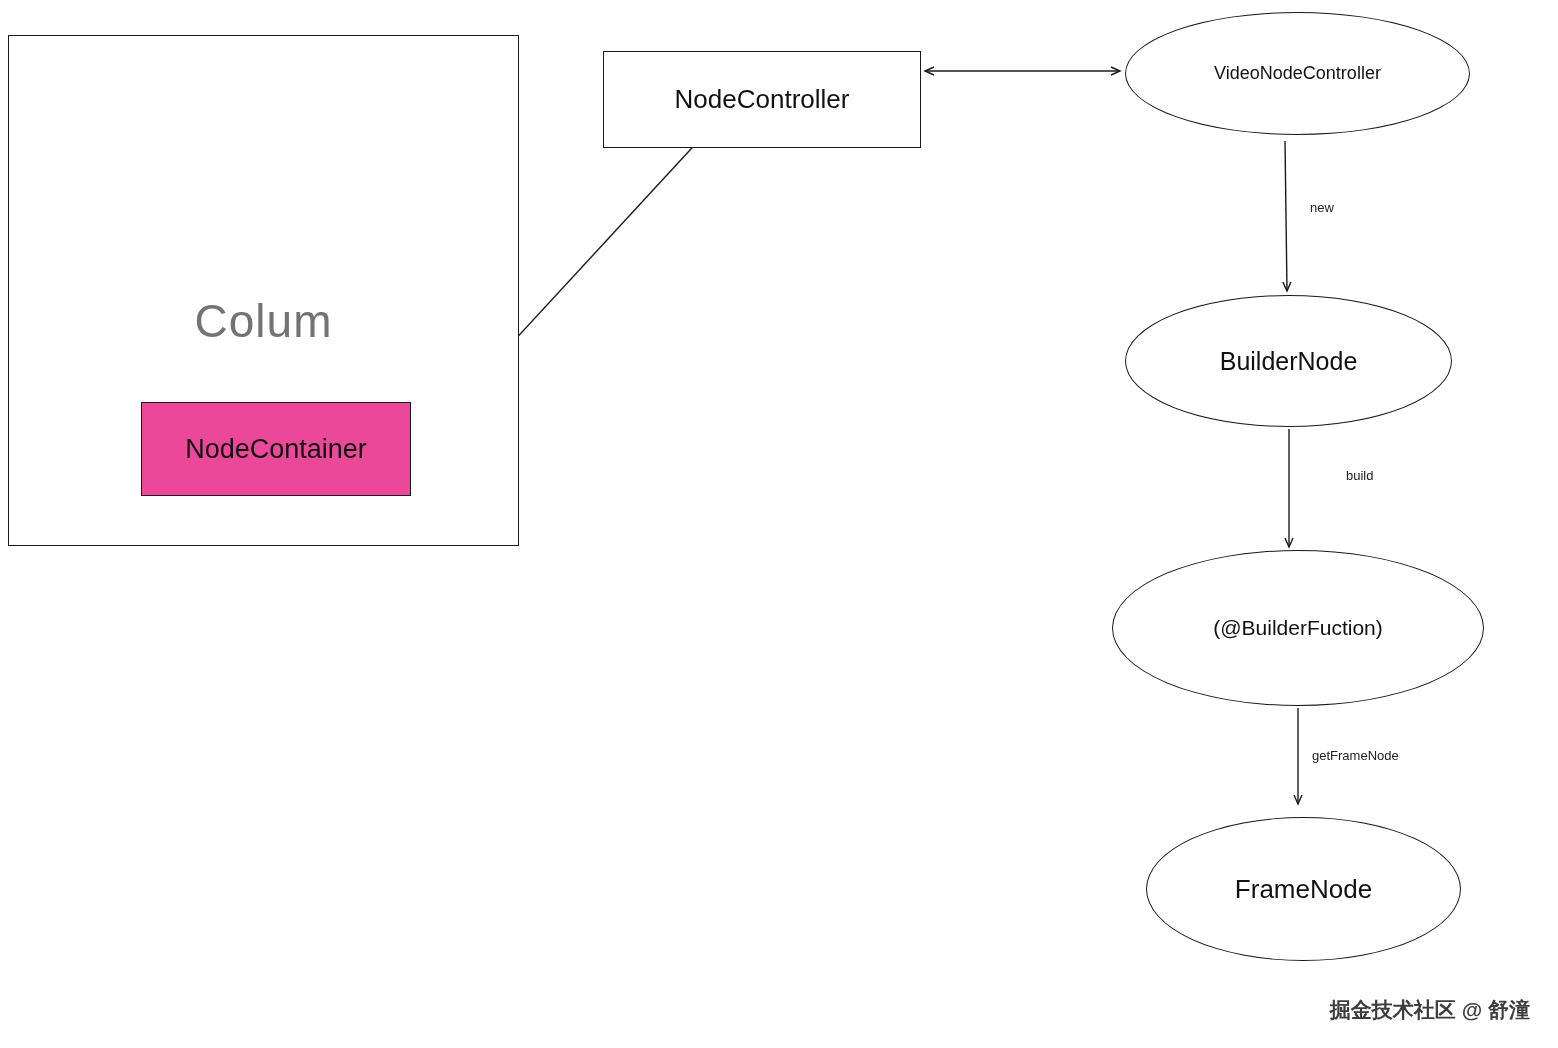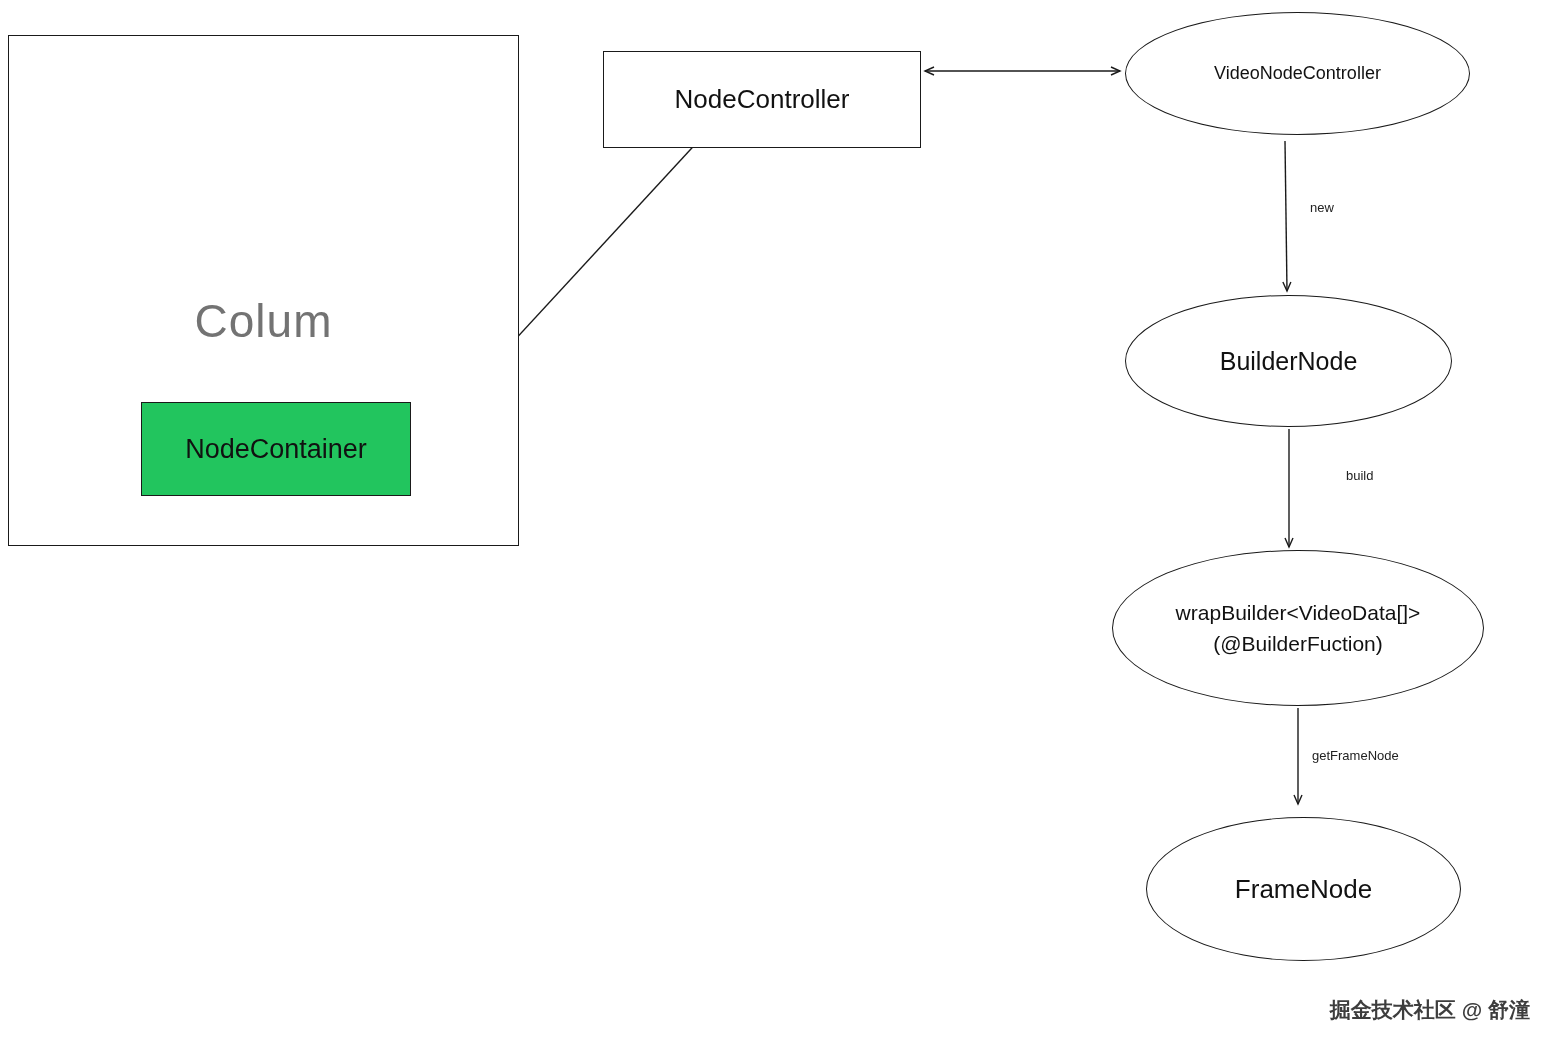--- a/index.html
+++ b/index.html
@@ -63,21 +63,21 @@
     letter-spacing: 1px;
     color: #737373;
   }
   .node-container-box {
     position: absolute;
     left: 132px;
     top: 366px;
     width: 270px;
     height: 94px;
     border: 1.6px solid #1a1a1a;
-    background: #22c55e;
+    background: #ec4899;
     box-sizing: border-box;
     display: flex;
     align-items: center;
     justify-content: center;
     font-size: 27px;
   }
 
   
   .node-controller-box {
     left: 603px;
@@ -181,21 +181,20 @@
 
   <div class="shape ellipse builder-node">
     <span>BuilderNode</span>
   </div>
 
   <div class="shape ellipse video-node-controller">
     <span>VideoNodeController</span>
   </div>
 
   <div class="shape ellipse wrap-builder">
-    <span>wrapBuilder&lt;VideoData[]&gt;</span>
     <span>(@BuilderFuction)</span>
   </div>
 
   <div class="shape ellipse frame-node">
     <span>FrameNode</span>
   </div>
 
   <div class="edge-label label-new">new</div>
   <div class="edge-label label-build">build</div>
   <div class="edge-label label-getframenode">getFrameNode</div>

